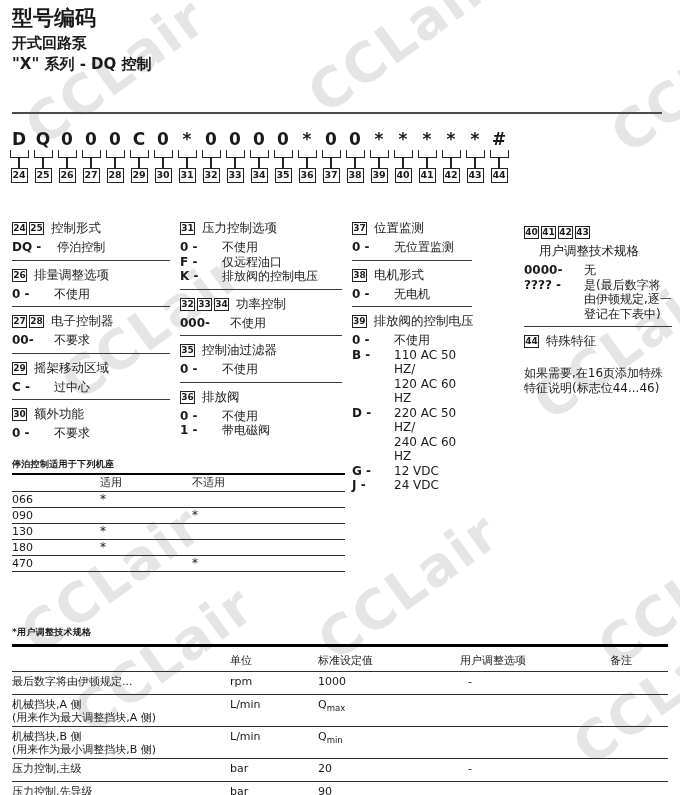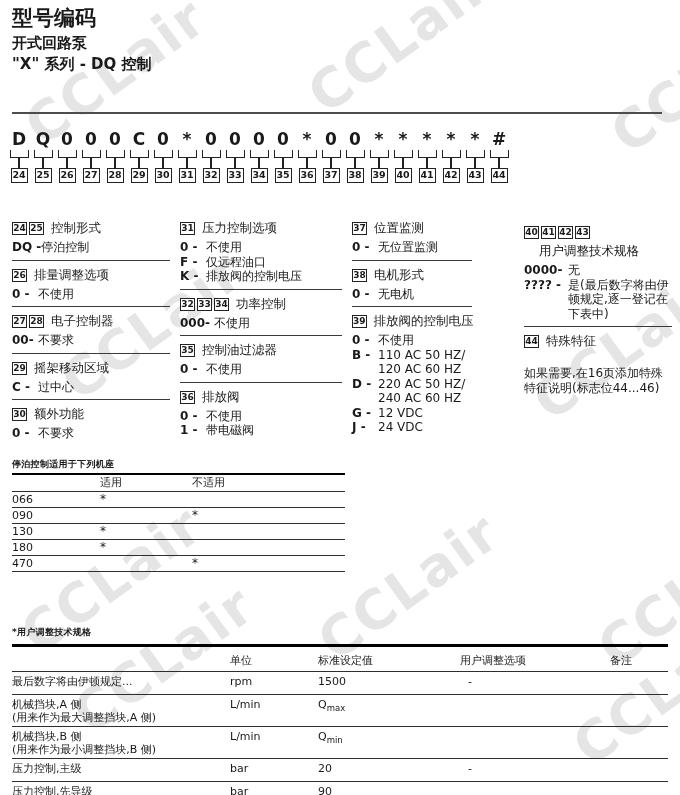--- a/index.html
+++ b/index.html
@@ -41,21 +41,21 @@
   .col3 { left:352px; width:120px; }
   .col4 { left:524px; width:148px; }
   .sec-head { display:flex; align-items:center; margin-bottom:3px; white-space:nowrap; }
   .nbox {
     display:inline-block; width:15px; height:13px; border:1.3px solid #222; background:#fff;
     font-size:9px; font-weight:700; line-height:11px; text-align:center; margin-right:2px;
   }
   .sec-title { font-size:12.5px; margin-left:5px; }
   .stacked .sec-head { display:block; }
   .stacked .sec-title { display:block; margin-left:15px; margin-top:4px; }
-  .opt { display:flex; font-size:12px; line-height:14.5px; }
+  .opt { display:flex; font-size:12px; line-height:14.5px;gap:16px; }
   .opt-code { font-weight:700; min-width:26px; flex:0 0 auto; }
   .codew34 .opt-code { min-width:34px; }
   .codew44 .opt-code { min-width:44px; }
   .opt-desc { flex:1; }
   .desc2 { display:block; }
   .desc2:empty { display:none; }
   .sec-body { font-size:12px; line-height:15px; margin-top:16px; }
   .sep { border:none; border-top:1.7px solid #3a3a3a; margin:5px 0 6px 0; }
 
   
@@ -485,21 +485,21 @@
             <th>单位</th>
             <th>标准设定值</th>
             <th class="pad">用户调整选项</th>
             <th class="pad">备注</th>
           </tr>
         </thead>
         <tbody>
           <tr>
             <td><span>最后数字将由伊顿规定...</span></td>
             <td>rpm</td>
-            <td><span>1500</span><sub></sub></td>
+            <td><span>1000</span><sub></sub></td>
             <td class="user-cell">-</td>
             <td></td>
           </tr>
           <tr>
             <td><span>机械挡块,A 侧</span><br><span class="sub-label">(用来作为最大调整挡块,A 侧)</span></td>
             <td>L/min</td>
             <td><span>Q</span><sub>max</sub></td>
             <td class="user-cell"></td>
             <td></td>
           </tr>

